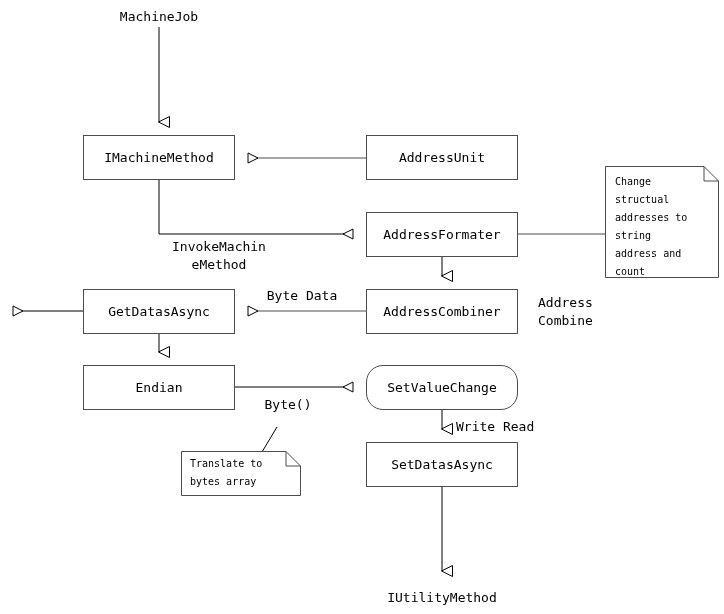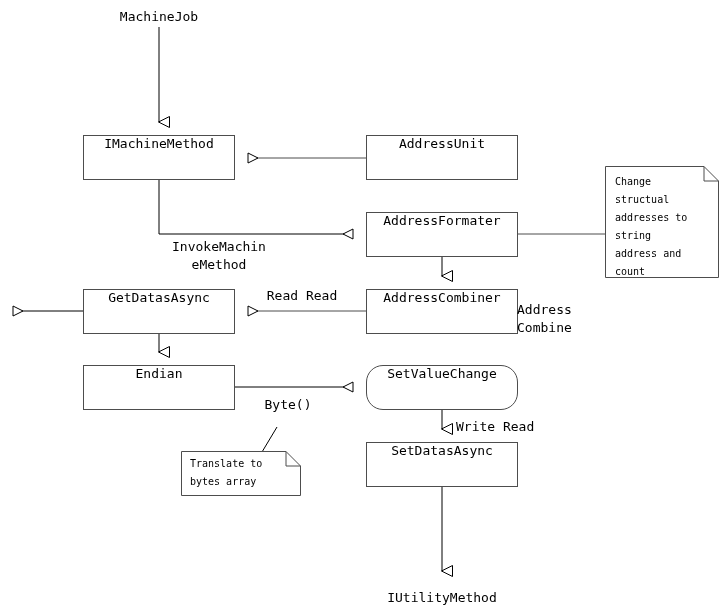--- a/index.html
+++ b/index.html
@@ -25,20 +25,21 @@
     width: 724px;
     height: 614px;
     pointer-events: none;
   }
   .node-box {
     position: absolute;
     box-sizing: border-box;
     border: 1px solid #4d4d4d;
     background: #ffffff;
     display: flex;
+    align-items: center;
     justify-content: center;
     font-size: 13px;
     color: #000000;
     letter-spacing: 0px;
     white-space: nowrap;
   }
   .note-box {
     position: absolute;
     box-sizing: border-box;
     background: #ffffff;
@@ -186,23 +187,23 @@
     </svg>
     <div class="note-inner" style="padding:4px 6px 4px 9px;">Translate to
 bytes array</div>
   </div>
 
   <div class="free-label center" style="left:109px; top:8px; width:100px;">MachineJob</div>
 
   <div class="free-label center" style="left:160px; top:238px; width:118px;">InvokeMachin
 eMethod</div>
 
-  <div class="free-label center" style="left:262px; top:287px; width:80px;">Read Read</div>
-
-  <div class="free-label" style="left:517px; top:294px; width:70px;margin-top:7px;">Address
+  <div class="free-label center" style="left:262px; top:287px; width:80px;">Byte Data</div>
+
+  <div class="free-label" style="left:538px; top:294px; width:70px;">Address
 Combine</div>
 
   <div class="free-label center" style="left:258px; top:396px; width:60px;">Byte()</div>
 
   <div class="free-label" style="left:456px; top:418px; width:90px;">Write Read</div>
 
   <div class="free-label center" style="left:382px; top:589px; width:120px;">IUtilityMethod</div>
 
 </div>
 

